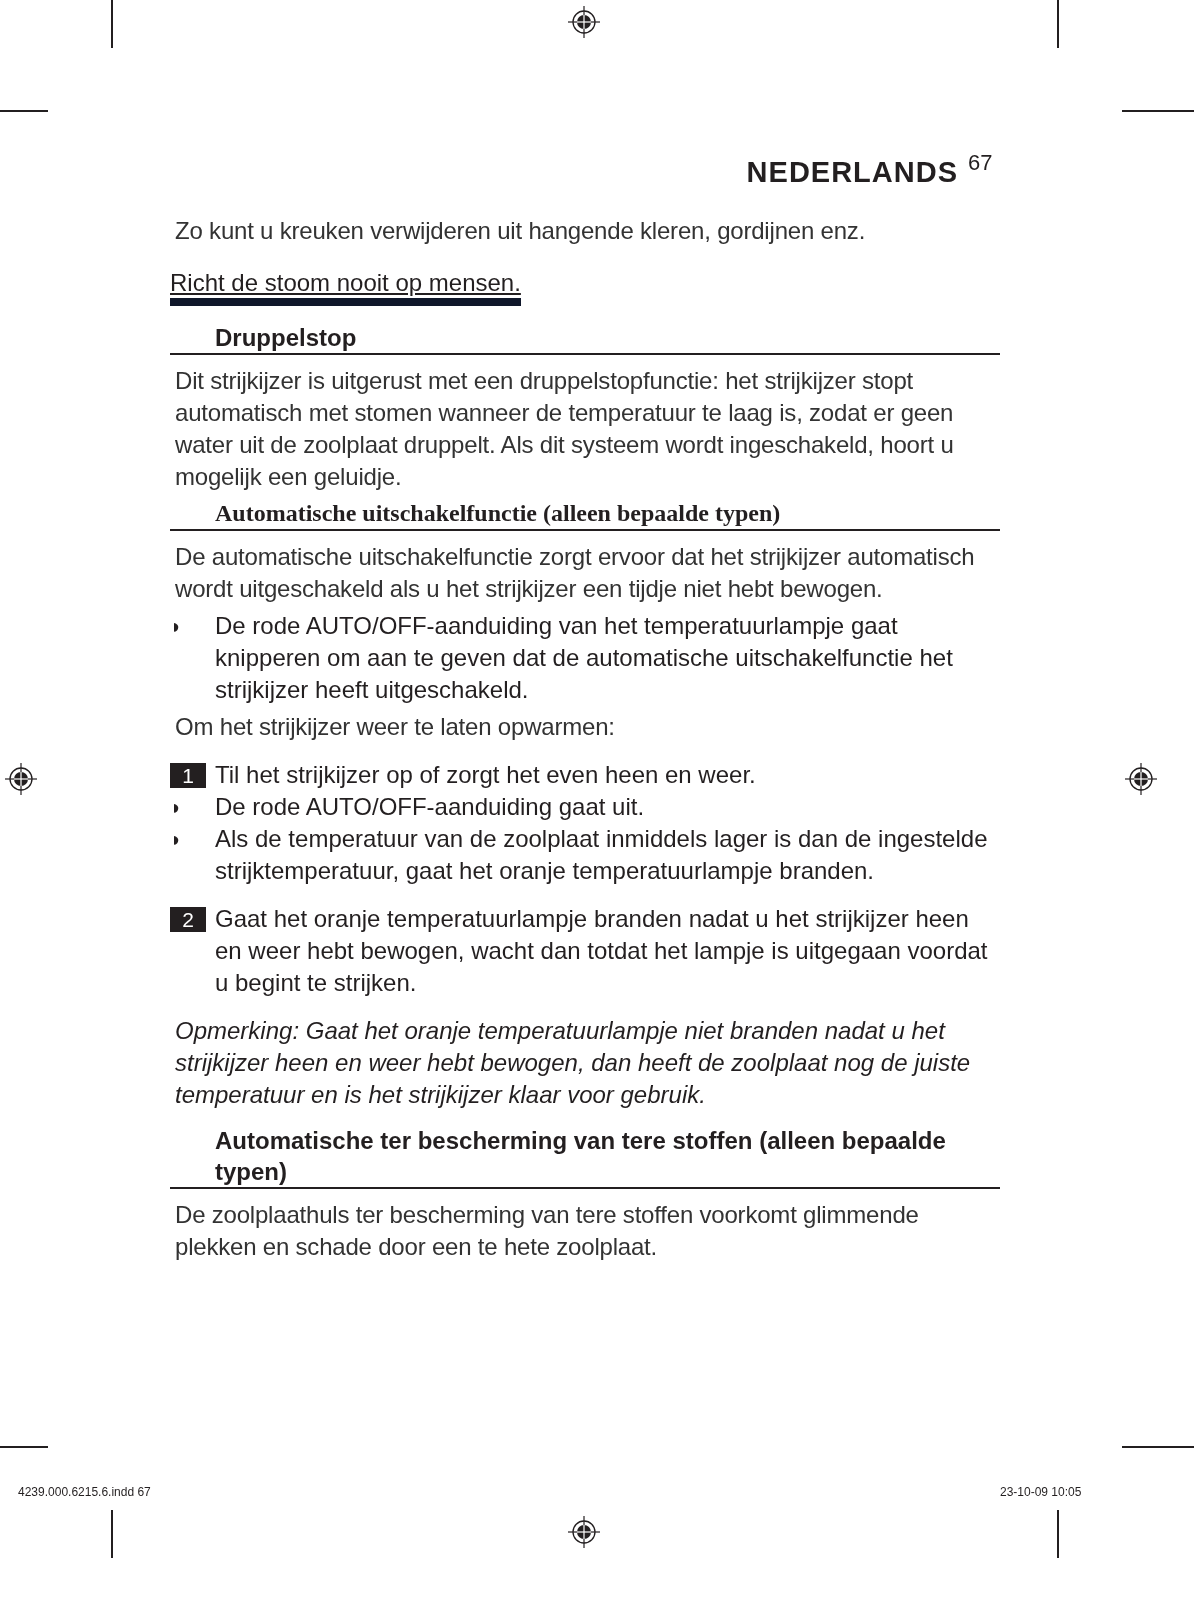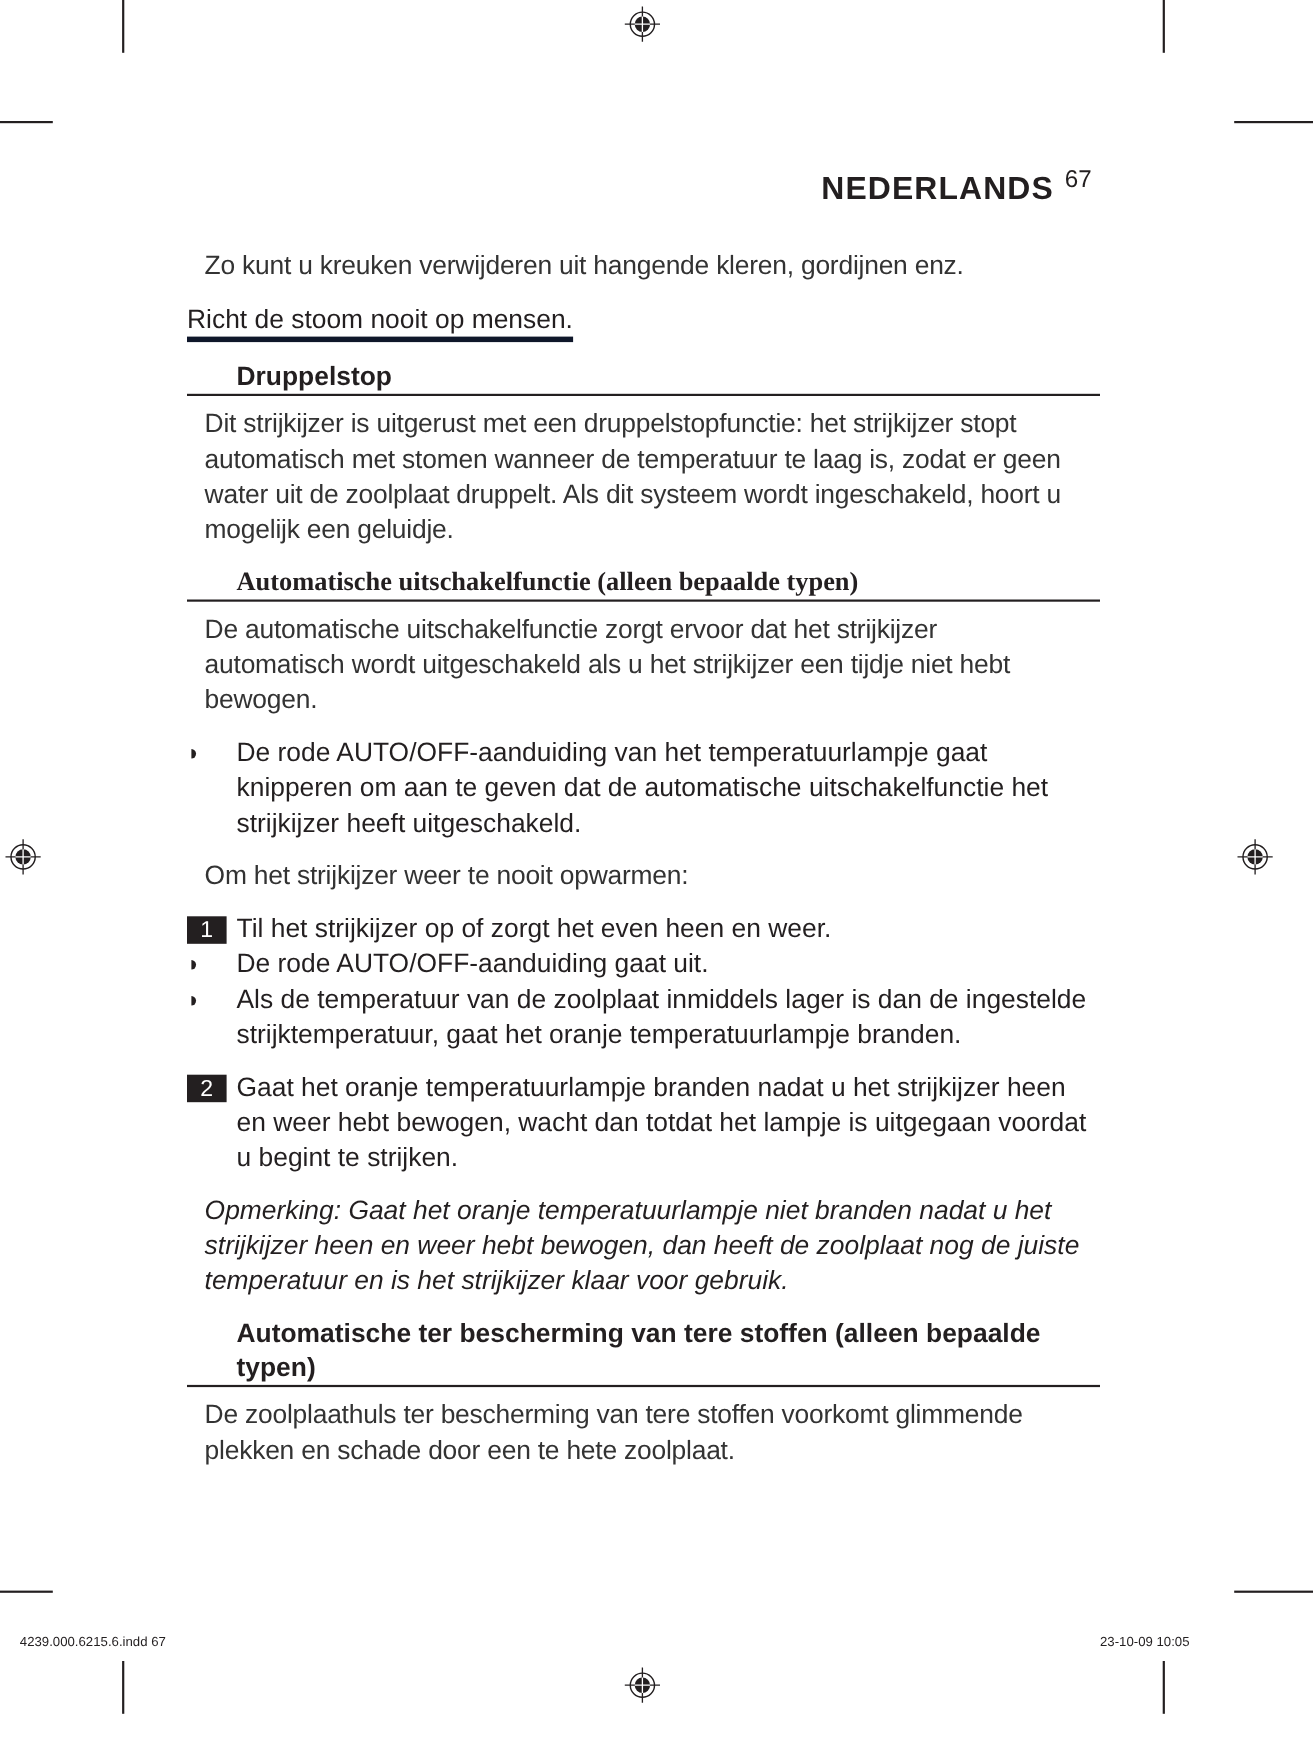--- a/index.html
+++ b/index.html
@@ -2,24 +2,24 @@
 <html><head>
   <meta charset="utf-8">
   <style>
     html, body { margin: 0; padding: 0; background: #ffffff; }
     body { width: 1194px; height: 1600px; position: relative; overflow: hidden; color: #231f20; font-family: "Liberation Sans", sans-serif; }
     .crop { position: absolute; background: #231f20; }
     .reg { position: absolute; width: 34px; height: 34px; }
     .header-lang { position: absolute; right: 236px; top: 156px; font-size: 29px; font-weight: bold; letter-spacing: 1px; }
     .header-page { position: absolute; left: 968px; top: 150px; font-size: 22px; }
     .content { position: absolute; left: 170px; top: 210px; width: 830px; font-size: 24px; line-height: 32px; }
-    .p { margin: 16px; }
+    .p { margin: 5px; }
     .light { font-weight: normal; color: #333; letter-spacing: -0.2px; }
     .med { color: #231f20; }
-    .warn { display: inline-block; border-bottom: 5px solid #0f172a; line-height: 30px; margin-top: 2px; }
+    .warn { display: inline-block; border-bottom: 8px solid #0f172a; line-height: 30px; margin-top: 16px; text-decoration: underline; }
     .heading { margin-top: 16px; padding-left: 45px; font-weight: bold; border-bottom: 2.5px solid #231f20; line-height: 31px; padding-bottom: 0px; }
     .bullet { position: relative; padding-left: 45px; }
     .bullet .mark { position: absolute; left: 0; top: 0; font-size: 20px; }
     .step { position: relative; padding-left: 45px; }
     .step .num { position: absolute; left: 0; top: 4px; width: 36px; height: 25px; background: #231f20; color: #fff; font-size: 21px; line-height: 25px; text-align: center; }
     .note { font-style: italic; }
     .slug { position: absolute; top: 1485px; font-size: 12px; font-family: Liberation Sans, sans-serif; }
   </style>
 </head>
 <body>
@@ -75,21 +75,21 @@
 
   <div class="heading">Druppelstop</div>
   <p class="p light" style="margin-top:10px;">Dit strijkijzer is uitgerust met een druppelstopfunctie: het strijkijzer stopt automatisch met stomen wanneer de temperatuur te laag is, zodat er geen water uit de zoolplaat druppelt. Als dit systeem wordt ingeschakeld, hoort u mogelijk een geluidje.</p>
 
   <div class="heading" style="margin-top:4px;font-family:Liberation Serif, serif;">Automatische uitschakelfunctie (alleen bepaalde typen)</div>
   <p class="p light" style="margin-top:10px;">De automatische uitschakelfunctie zorgt ervoor dat het strijkijzer automatisch wordt uitgeschakeld als u het strijkijzer een tijdje niet hebt bewogen.</p>
   <div class="bullet med">
     <span class="mark">◗</span>
     <span>De rode AUTO/OFF-aanduiding van het temperatuurlampje gaat knipperen om aan te geven dat de automatische uitschakelfunctie het strijkijzer heeft uitgeschakeld.</span>
   </div>
-  <p class="p light">Om het strijkijzer weer te nooit opwarmen:</p>
+  <p class="p light">Om het strijkijzer weer te laten opwarmen:</p>
 
   <div class="step med" style="margin-top:16px;">
     <span class="num">1</span>
     <span>Til het strijkijzer op of zorgt het even heen en weer.</span>
   </div>
   <div class="bullet med">
     <span class="mark">◗</span>
     <span>De rode AUTO/OFF-aanduiding gaat uit.</span>
   </div>
   <div class="bullet med">

